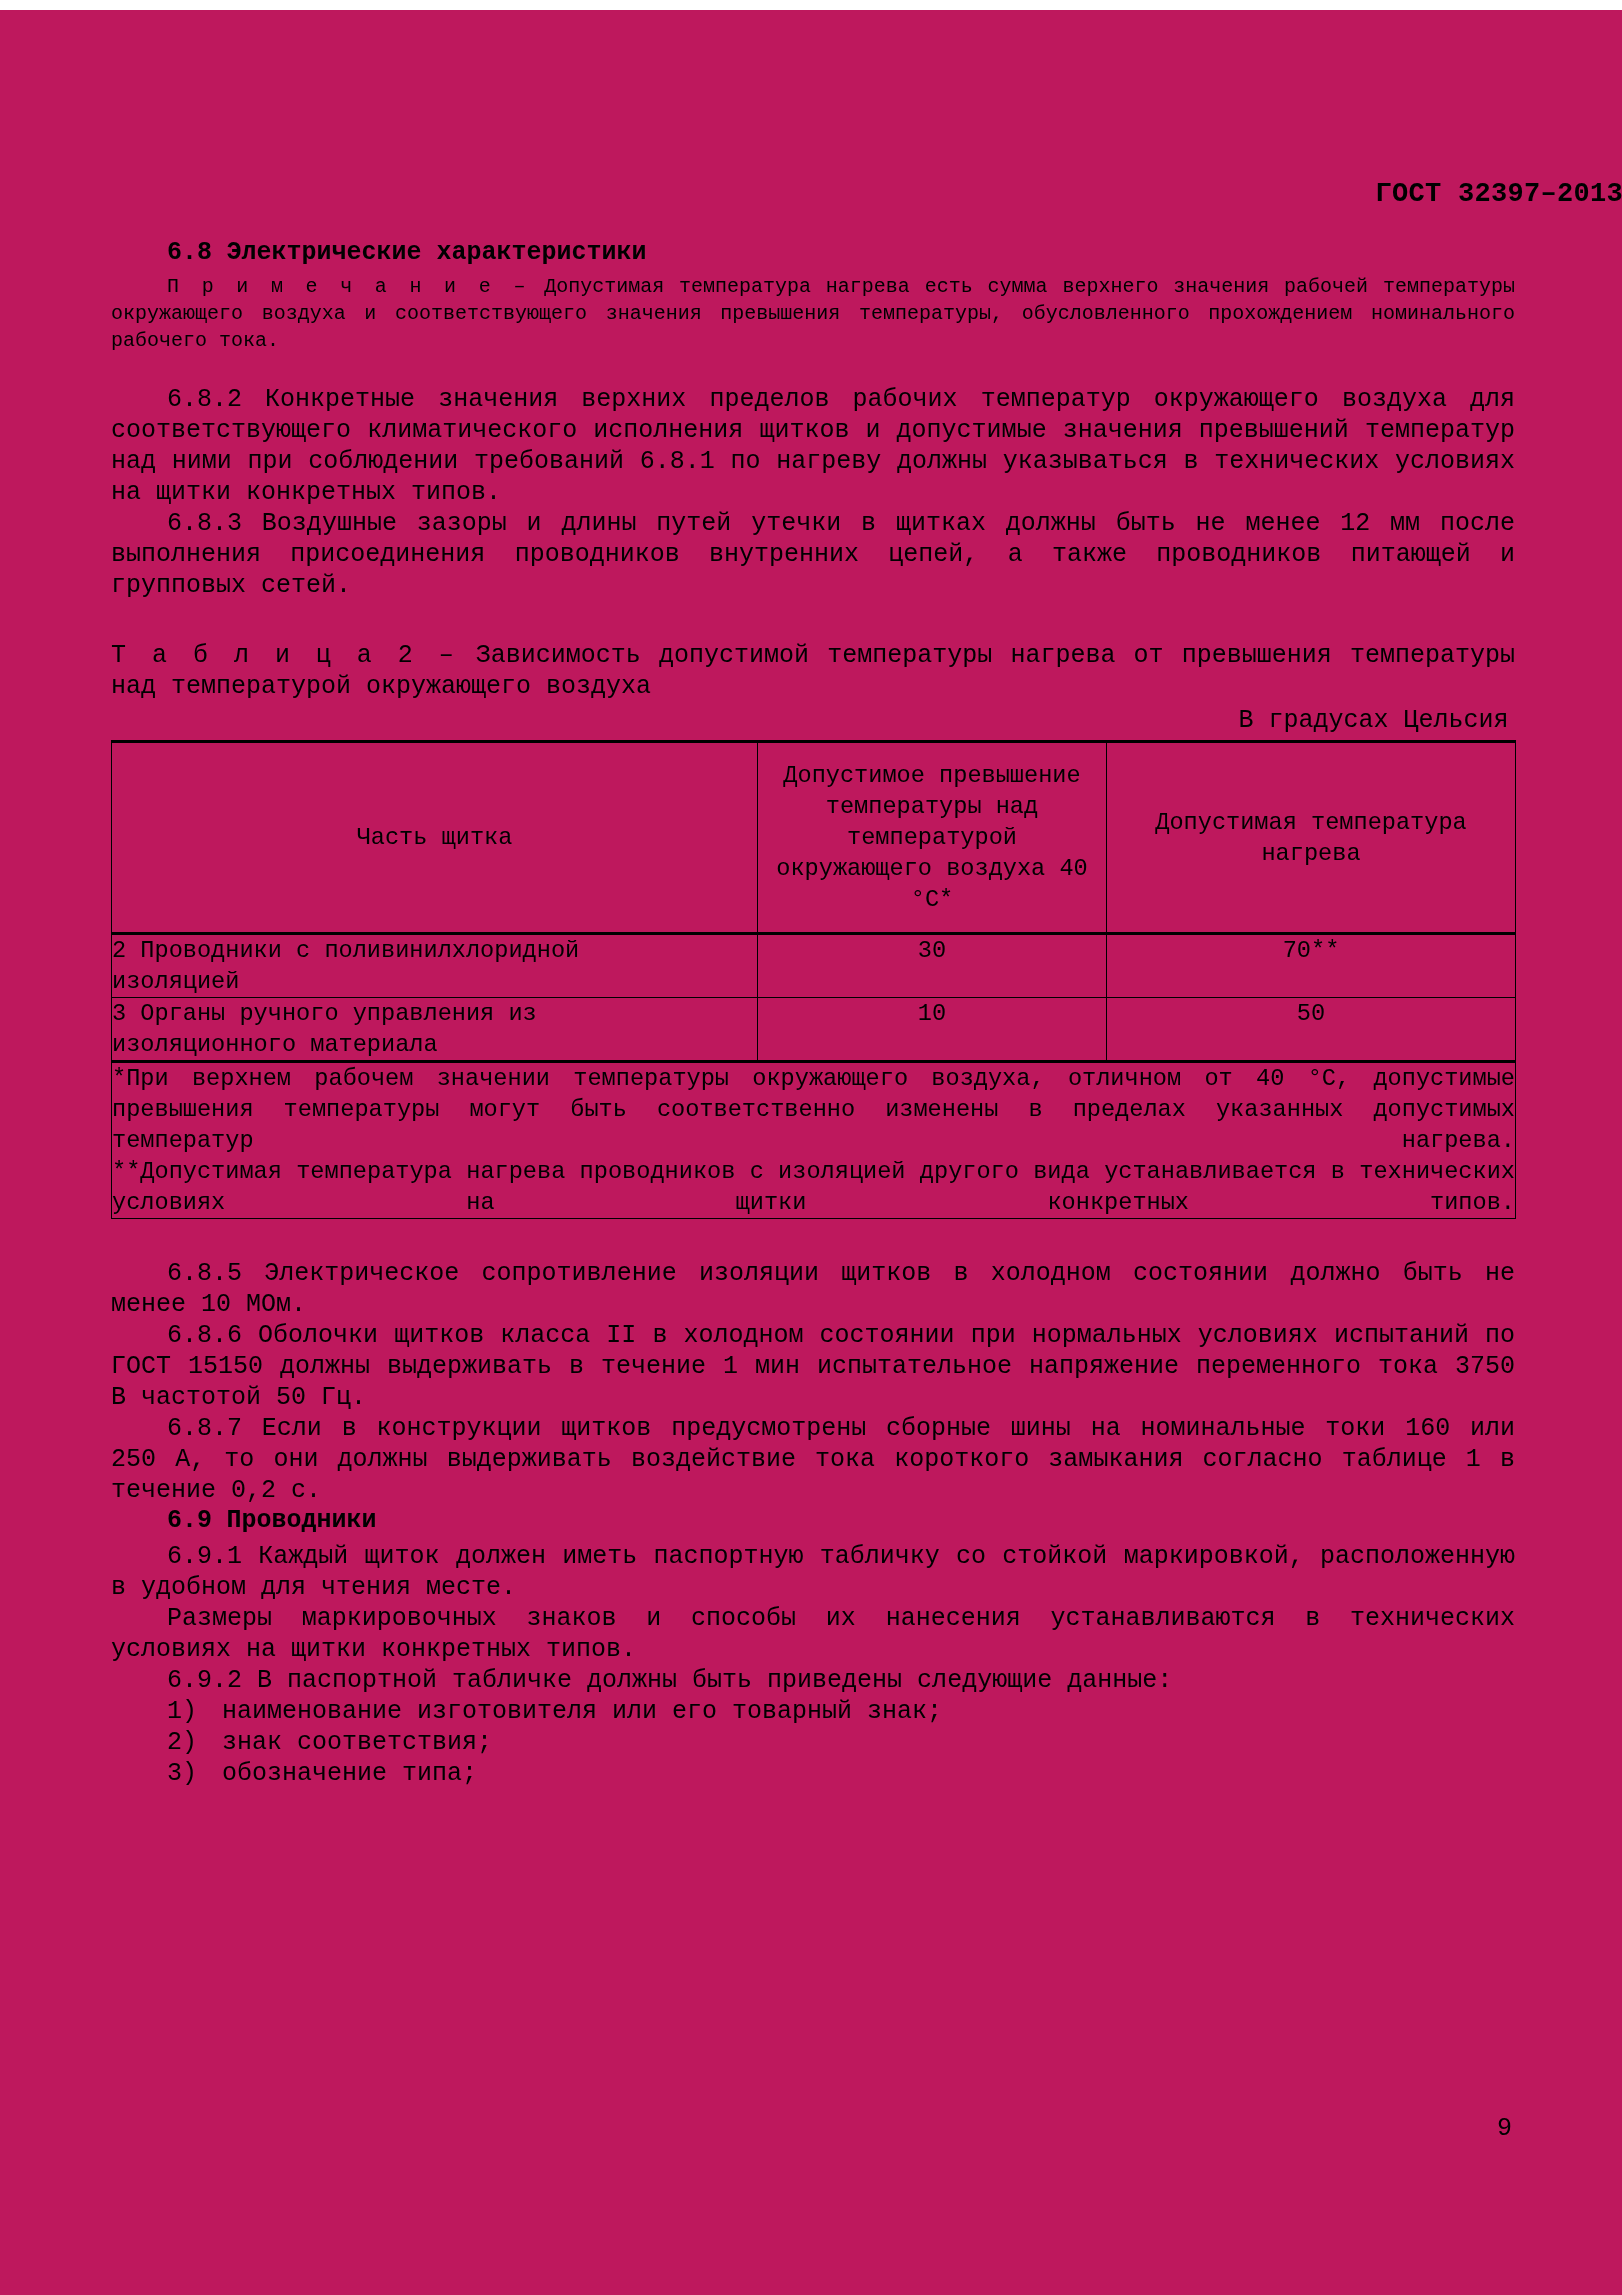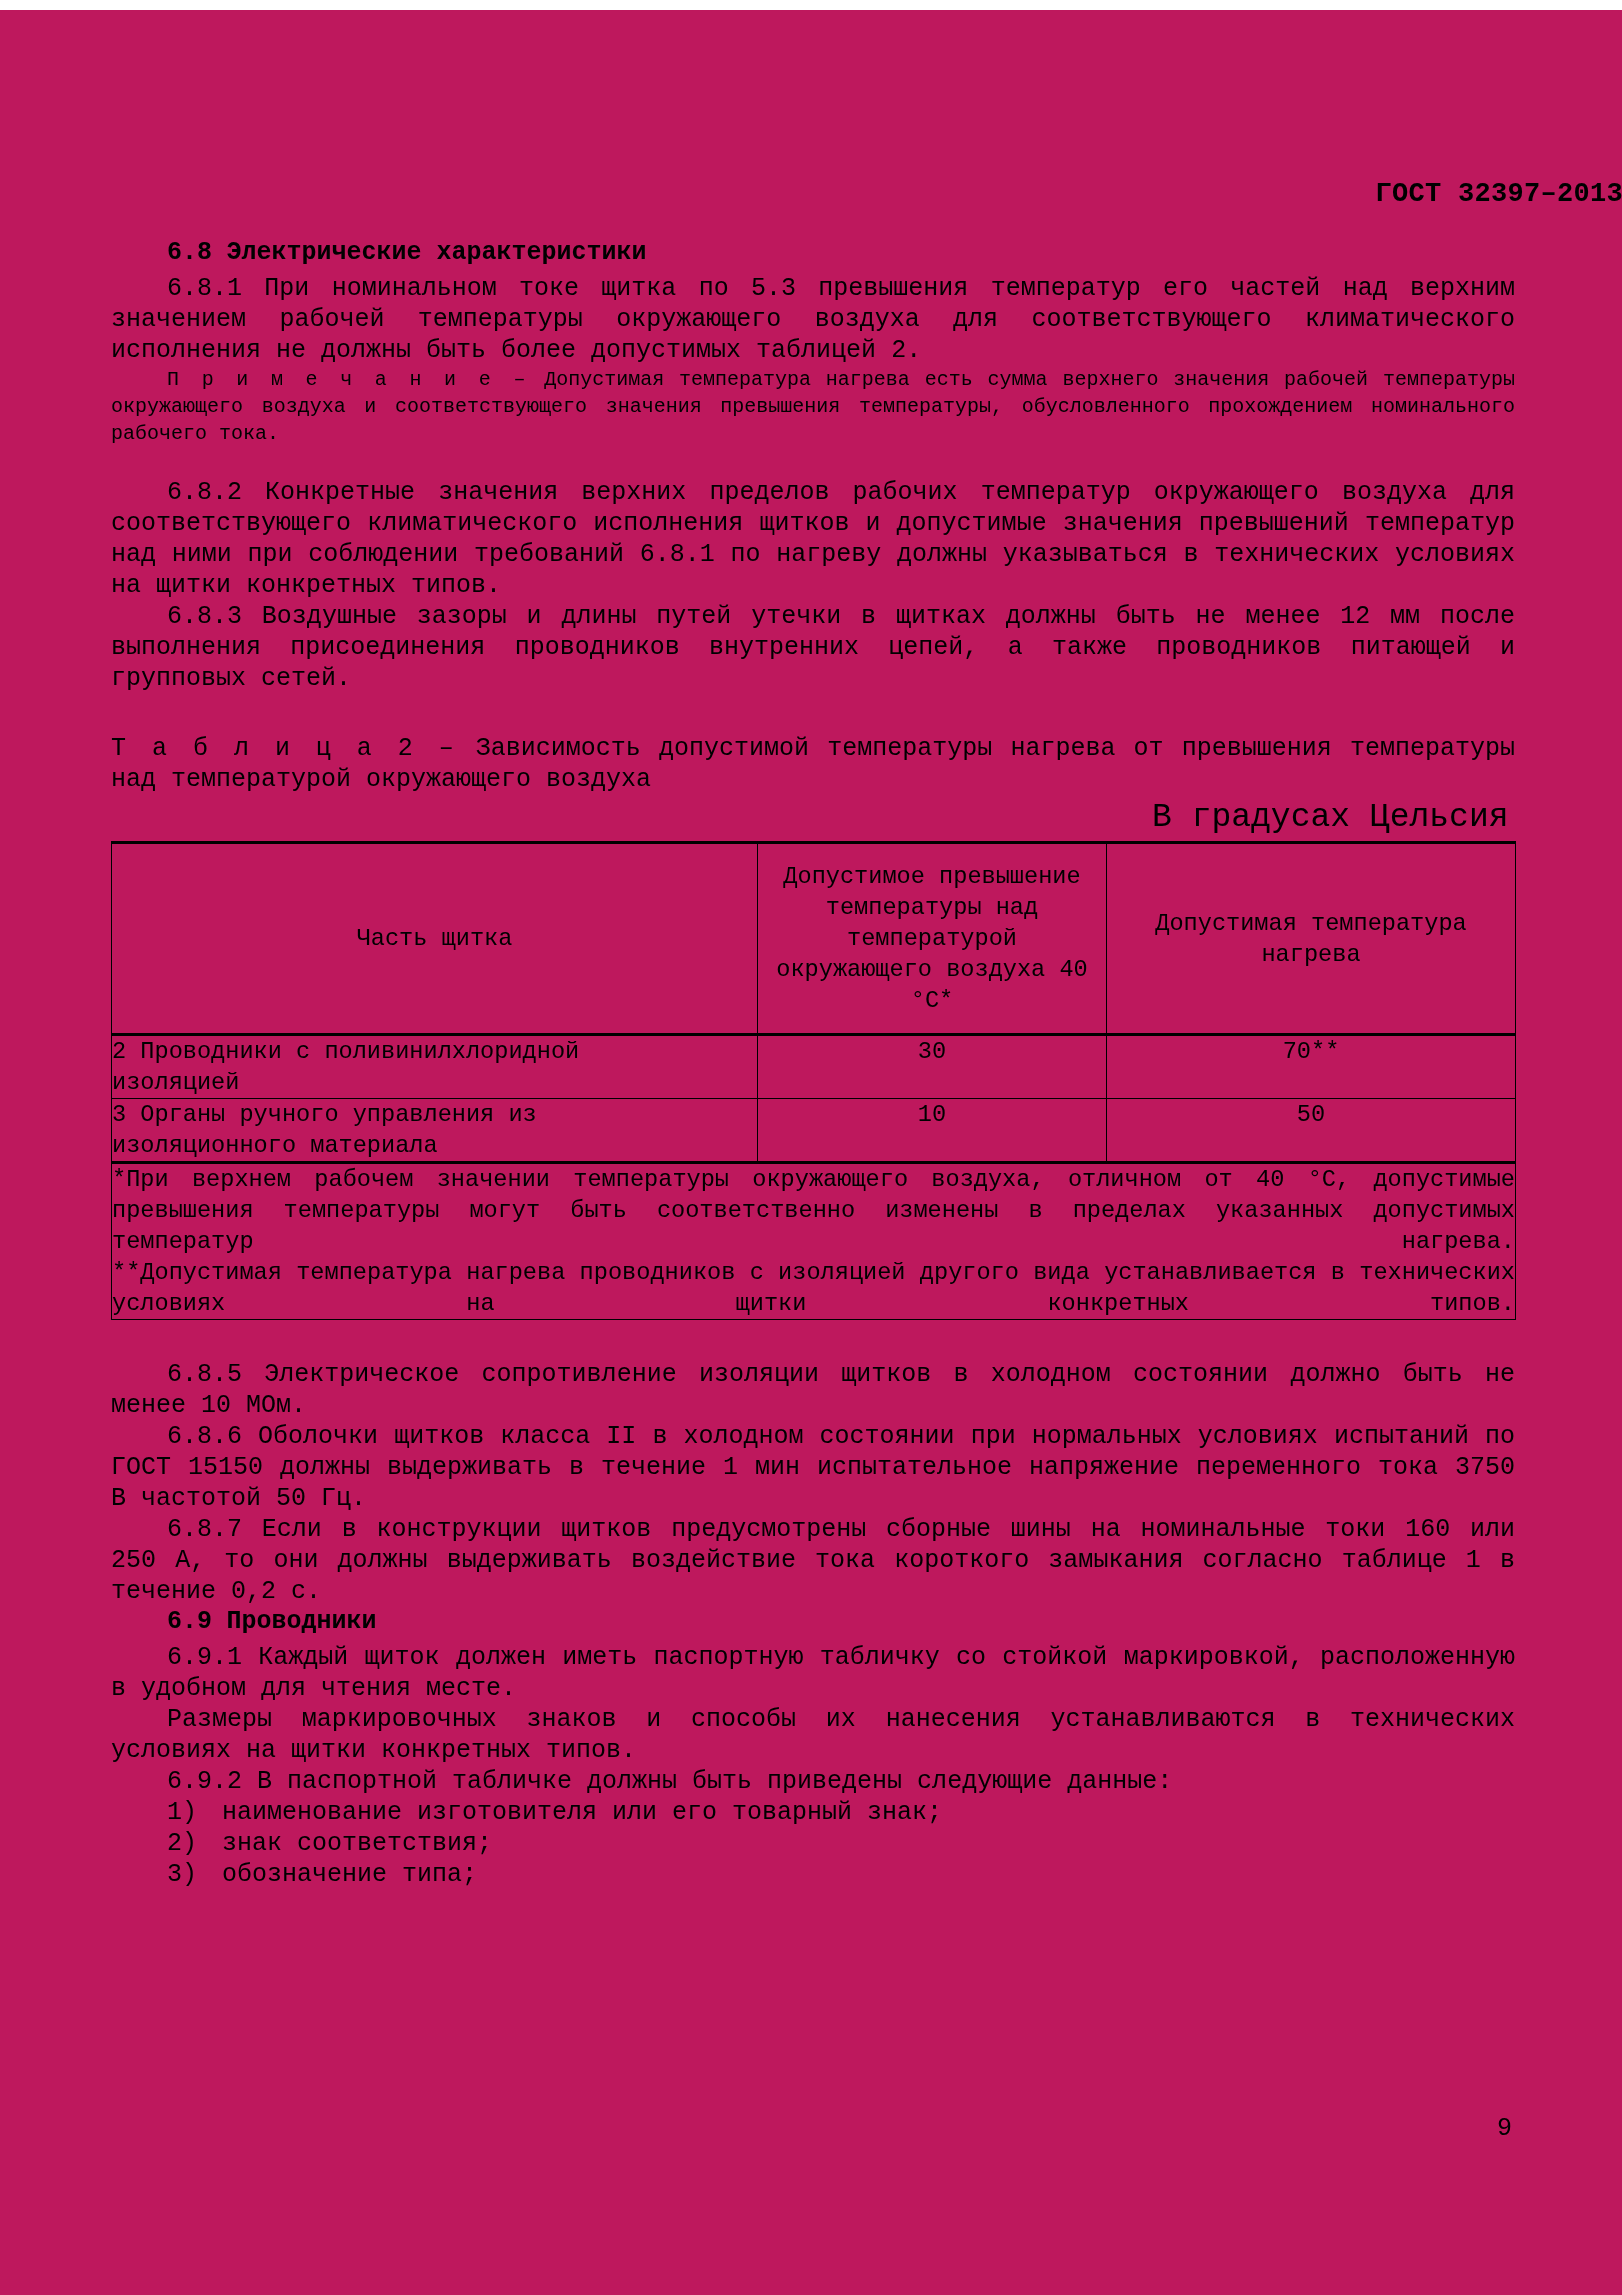--- a/index.html
+++ b/index.html
@@ -73,21 +73,21 @@
   .gap-md { height: 9.2px; }
 
   
   .tbl-caption {
     font-size: 25px;
     line-height: 31px;
     margin: 0;
     text-align: justify;
   }
   .units-line {
-    font-size: 33px;
+    font-size: 25px;
     text-align: right;
     margin: 3.9px 0 5.2px 0;
     padding-right: 6.5px;
   }
 
   
   table.t2 {
     border-collapse: collapse;
     width: 1404px;
     table-layout: fixed;
@@ -169,21 +169,20 @@
 
   <div class="doc-header">ГОСТ 32397–2013</div>
 
   <div class="content">
     <div class="body-block">
 
       <h2 class="section-head">
         <span class="num">6.8</span><span>Электрические характеристики</span>
       </h2>
 
-      <p class="para">6.8.1 При номинальном токе щитка по 5.3 превышения температур его частей над верхним значением рабочей температуры окружающего воздуха для соответствующего климатического исполнения не должны быть более допустимых таблицей 2.</p>
 
       <p class="note"><span class="sp">П р и м е ч а н и е –</span> <span>Допустимая температура нагрева есть сумма верхнего значения рабочей температуры окружающего воздуха и соответствующего значения превышения температуры, обусловленного прохождением номинального рабочего тока.</span></p>
 
       <div class="gap-lg"></div>
 
       <p class="para">6.8.2   Конкретные значения верхних пределов рабочих температур окружающего воздуха для соответствующего климатического исполнения щитков и допустимые значения превышений температур над ними при соблюдении требований 6.8.1 по нагреву должны указываться в технических условиях на щитки конкретных типов.</p>
       <p class="para">6.8.3   Воздушные зазоры и длины путей утечки в щитках должны быть не менее 12 мм после выполнения присоединения проводников внутренних цепей, а также проводников питающей и групповых сетей.</p>
 
       <div class="gap-lg"></div>
       <div class="gap-md"></div>

